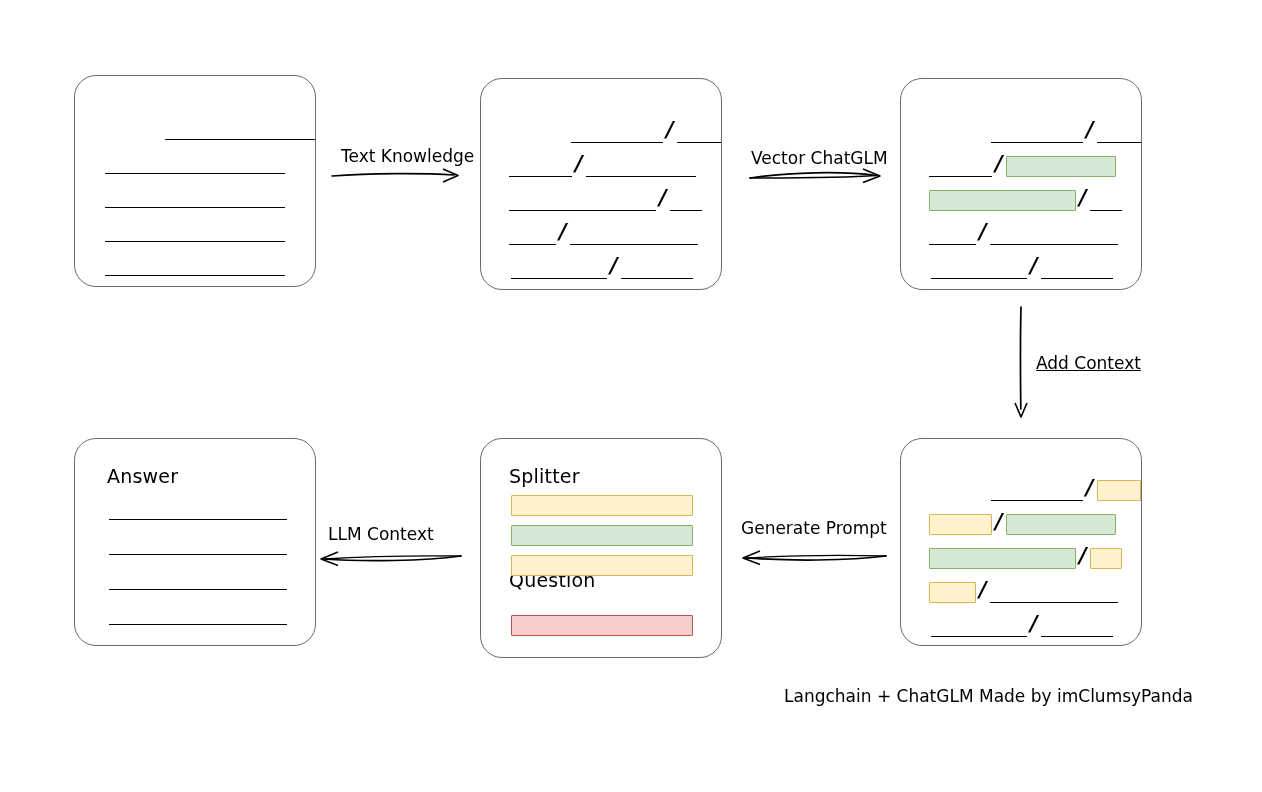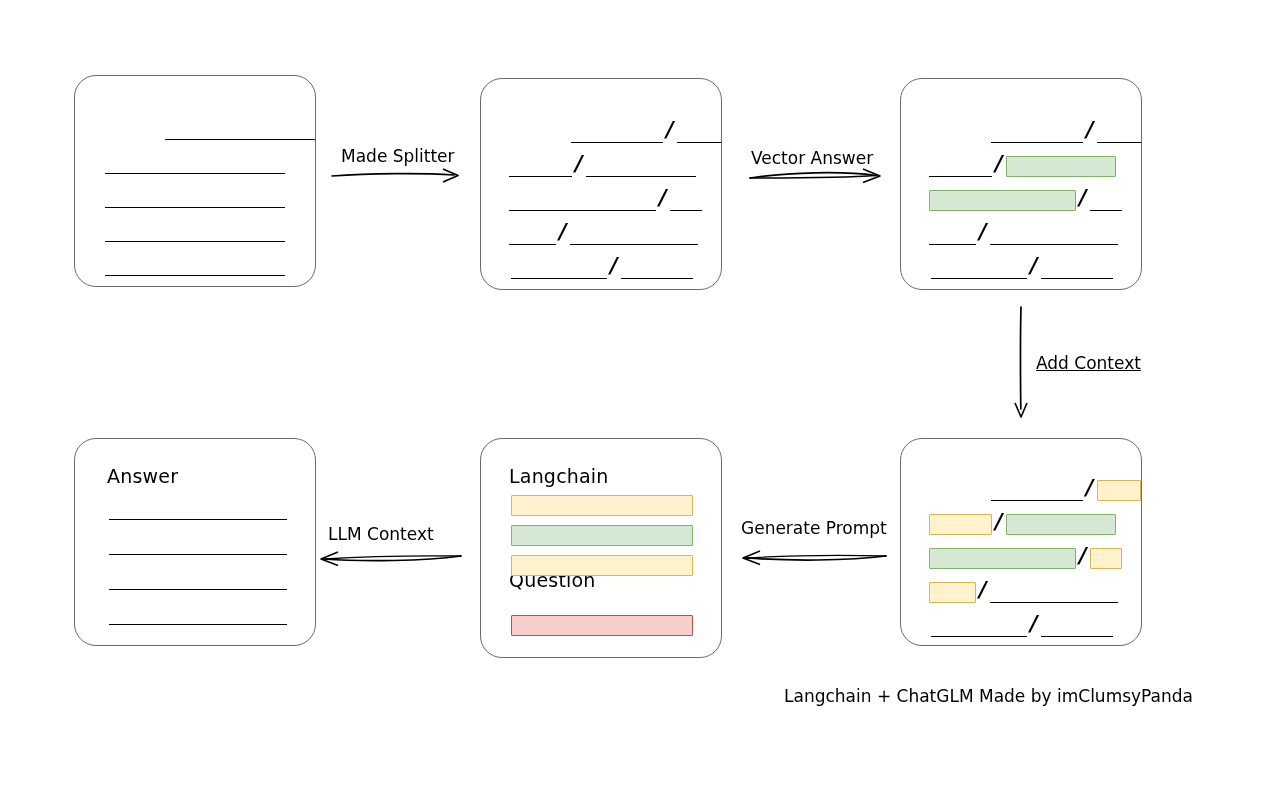--- a/index.html
+++ b/index.html
@@ -144,21 +144,21 @@
       </div>
     </div>
 </div>
 
 <div class="arrow" style="left:330px; top:165px; width:135px; height:20px;">
   <svg width="135" height="20" viewBox="0 0 135 20">
     <path d="M2,11 C40,8 95,8 124,10" stroke="#000" stroke-width="1.7" fill="none" stroke-linecap="round"></path>
     <path d="M113,4 L128,10.5 L113,17" stroke="#000" stroke-width="1.6" fill="none" stroke-linejoin="round"></path>
   </svg>
 </div>
-<div class="arrow-label" style="left:341px; top:146px;">Made Splitter</div>
+<div class="arrow-label" style="left:341px; top:146px;">Text Knowledge</div>
 
 <div class="card" style="left:480px; top:78px; width:242px; height:212px;">
   <div class="rows" style="top:30px; padding-left:28px;">
       <div class="row">
         <span class="gap" style="width: 62px;"></span>
         <span class="seg plain" style="width: 93px;"></span>
         <span class="slash">/</span>
         <span class="seg plain" style="width: 45px;"></span>
       </div>
       <div class="row">
@@ -185,21 +185,21 @@
     </div>
 </div>
 
 <div class="arrow" style="left:748px; top:165px; width:140px; height:22px;">
   <svg width="140" height="22" viewBox="0 0 140 22">
     <path d="M2,13 C40,7 96,6 128,10.5" stroke="#000" stroke-width="1.7" fill="none" stroke-linecap="round"></path>
     <path d="M2,13 C42,13 95,13 128,10.5" stroke="#000" stroke-width="1.4" fill="none" stroke-linecap="round"></path>
     <path d="M115,4 L132,11 L115,17.5" stroke="#000" stroke-width="1.6" fill="none" stroke-linejoin="round"></path>
   </svg>
 </div>
-<div class="arrow-label" style="left:751px; top:148px;">Vector Answer</div>
+<div class="arrow-label" style="left:751px; top:148px;">Vector ChatGLM</div>
 
 <div class="card" style="left:900px; top:78px; width:242px; height:212px;">
   <div class="rows" style="top:30px; padding-left:28px;">
       <div class="row">
         <span class="gap" style="width: 62px;"></span>
         <span class="seg plain" style="width: 93px;"></span>
         <span class="slash">/</span>
         <span class="seg plain" style="width: 45px;"></span>
       </div>
       <div class="row">
@@ -269,21 +269,21 @@
 <div class="arrow" style="left:740px; top:548px; width:148px; height:20px;">
   <svg width="148" height="20" viewBox="0 0 148 20">
     <path d="M146,8 C108,13 48,13 6,10" stroke="#000" stroke-width="1.7" fill="none" stroke-linecap="round"></path>
     <path d="M146,8 C106,7 48,7.5 6,10" stroke="#000" stroke-width="1.3" fill="none" stroke-linecap="round"></path>
     <path d="M20,3 L3,10 L20,16.5" stroke="#000" stroke-width="1.6" fill="none" stroke-linejoin="round"></path>
   </svg>
 </div>
 <div class="arrow-label" style="left:741px; top:518px;">Generate Prompt</div>
 
 <div class="card" style="left:480px; top:438px; width:242px; height:220px;">
-  <div class="card-heading" style="left:28px; top:26px;">Langchain</div>
+  <div class="card-heading" style="left:28px; top:26px;">Splitter</div>
 
   <div class="card-heading" style="left:28px; top:130px;">Question</div>
 
 <div class="bar chip yellow" style="left: 30px; top: 56px; width: 182px;"></div>
     <div class="bar chip green" style="left: 30px; top: 86px; width: 182px;"></div>
     <div class="bar chip yellow" style="left: 30px; top: 116px; width: 182px;"></div>
     <div class="bar chip red" style="left: 30px; top: 176px; width: 182px;"></div>
   </div>
 
 <div class="arrow" style="left:318px; top:549px; width:145px; height:20px;">

